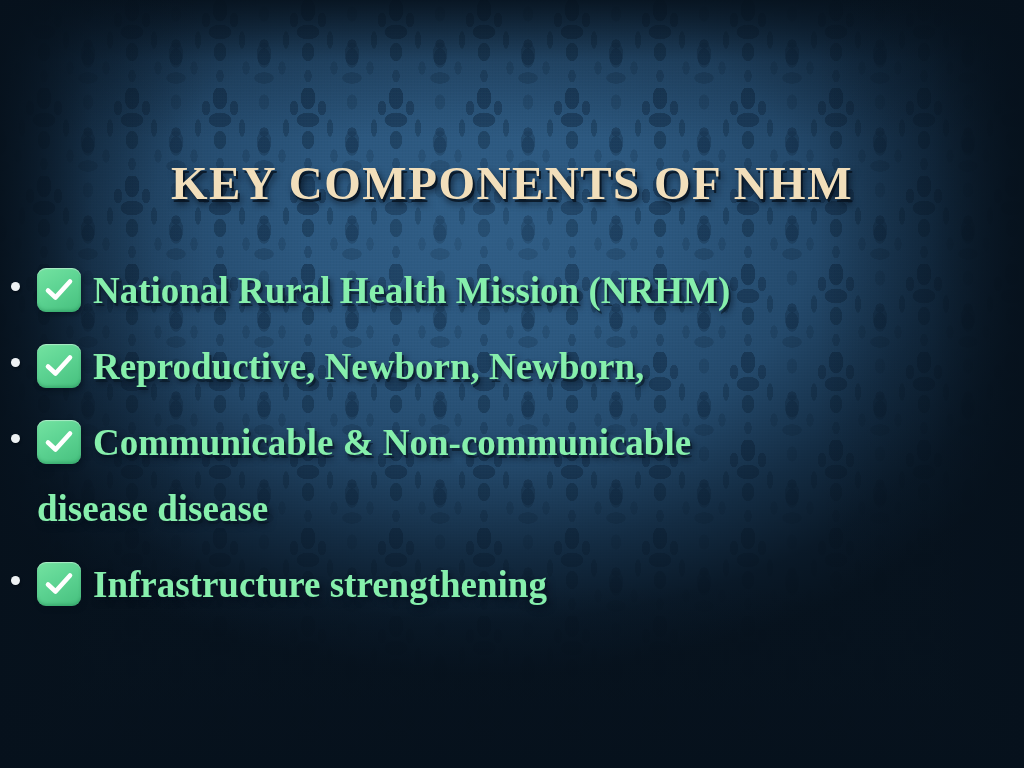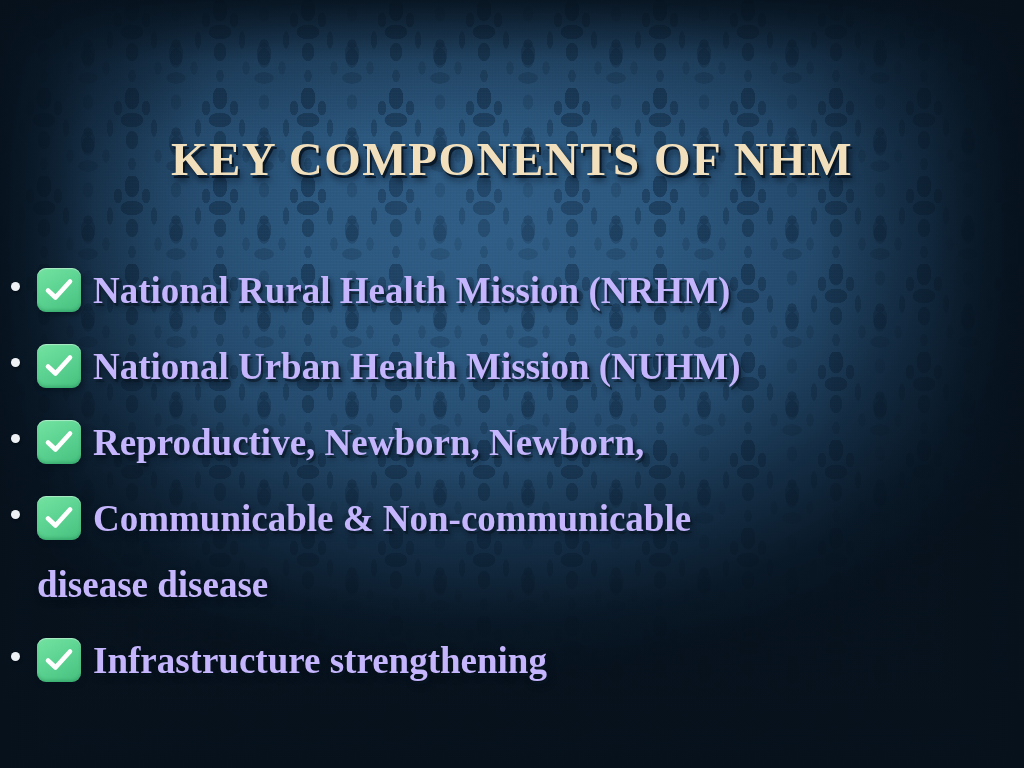--- a/index.html
+++ b/index.html
@@ -104,21 +104,21 @@
 
   
   .content {
     position: absolute;
     inset: 0;
     z-index: 10;
   }
 
   .slide-title {
     position: absolute;
-    top: 104px;
+    top: 128px;
     left: 0;
     right: 0;
     text-align: center;
     color: #f2dfbb;
     font-family: "Liberation Serif", "DejaVu Serif", serif;
     font-weight: bold;
     font-size: 47px;
     letter-spacing: 1.5px;
     text-transform: uppercase;
     line-height: 1.05;
@@ -149,21 +149,21 @@
     left: 11px;
     top: 24px;
     width: 9px;
     height: 9px;
     border-radius: 50%;
     background: #eef2f4;
     box-shadow: 1px 2px 2px rgba(4,12,22,.65);
   }
 
   .bullet-body {
-    color: #c4b5fd;
+    color: #86efac;
     font-family: "Liberation Serif", "DejaVu Serif", serif;
     font-weight: bold;
     font-size: 37px;
     line-height: 66px;
     text-shadow:
       2px 3px 0 rgba(8,22,36,.62),
       3px 4px 6px rgba(4,12,22,.62);
   }
 
   .check-badge {
@@ -214,30 +214,20 @@
         <span class="bullet-dot"></span>
         <div class="bullet-body">
           <span class="check-badge">
             <svg viewBox="0 0 30 28" aria-hidden="true">
               <path d="M4 14.5 L11.5 21.5 L26 5.5" fill="none" stroke="#ffffff" stroke-width="4.6" stroke-linecap="round" stroke-linejoin="round"></path>
             </svg>
           </span><span class="bullet-text">National Rural Health Mission (NRHM)</span>
         </div>
       </li>
 
-      <li class="bullet-item">
-        <span class="bullet-dot"></span>
-        <div class="bullet-body">
-          <span class="check-badge">
-            <svg viewBox="0 0 30 28" aria-hidden="true">
-              <path d="M4 14.5 L11.5 21.5 L26 5.5" fill="none" stroke="#ffffff" stroke-width="4.6" stroke-linecap="round" stroke-linejoin="round"></path>
-            </svg>
-          </span><span class="bullet-text">National Urban Health Mission (NUHM)</span>
-        </div>
-      </li>
 
       <li class="bullet-item">
         <span class="bullet-dot"></span>
         <div class="bullet-body">
           <span class="check-badge">
             <svg viewBox="0 0 30 28" aria-hidden="true">
               <path d="M4 14.5 L11.5 21.5 L26 5.5" fill="none" stroke="#ffffff" stroke-width="4.6" stroke-linecap="round" stroke-linejoin="round"></path>
             </svg>
           </span><span class="bullet-text">Reproductive, Newborn, Newborn,</span>
         </div>

